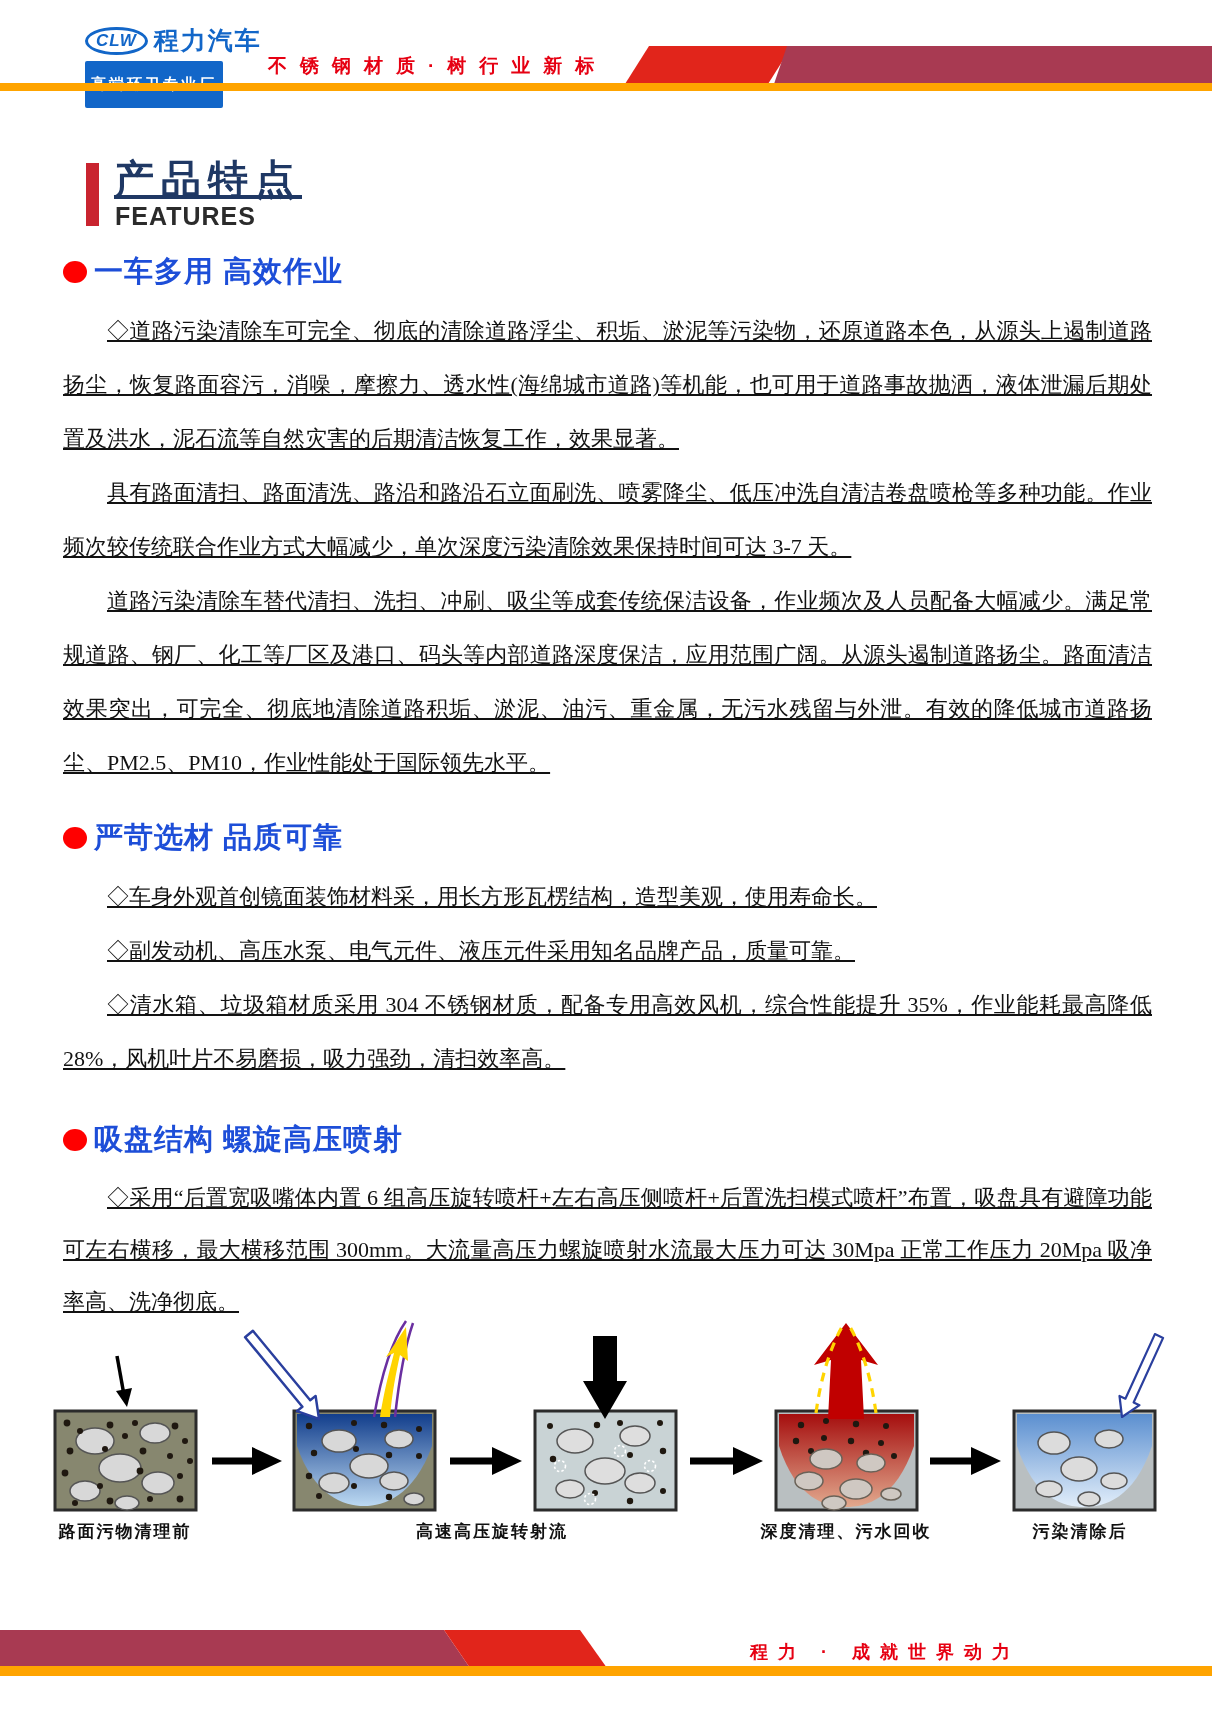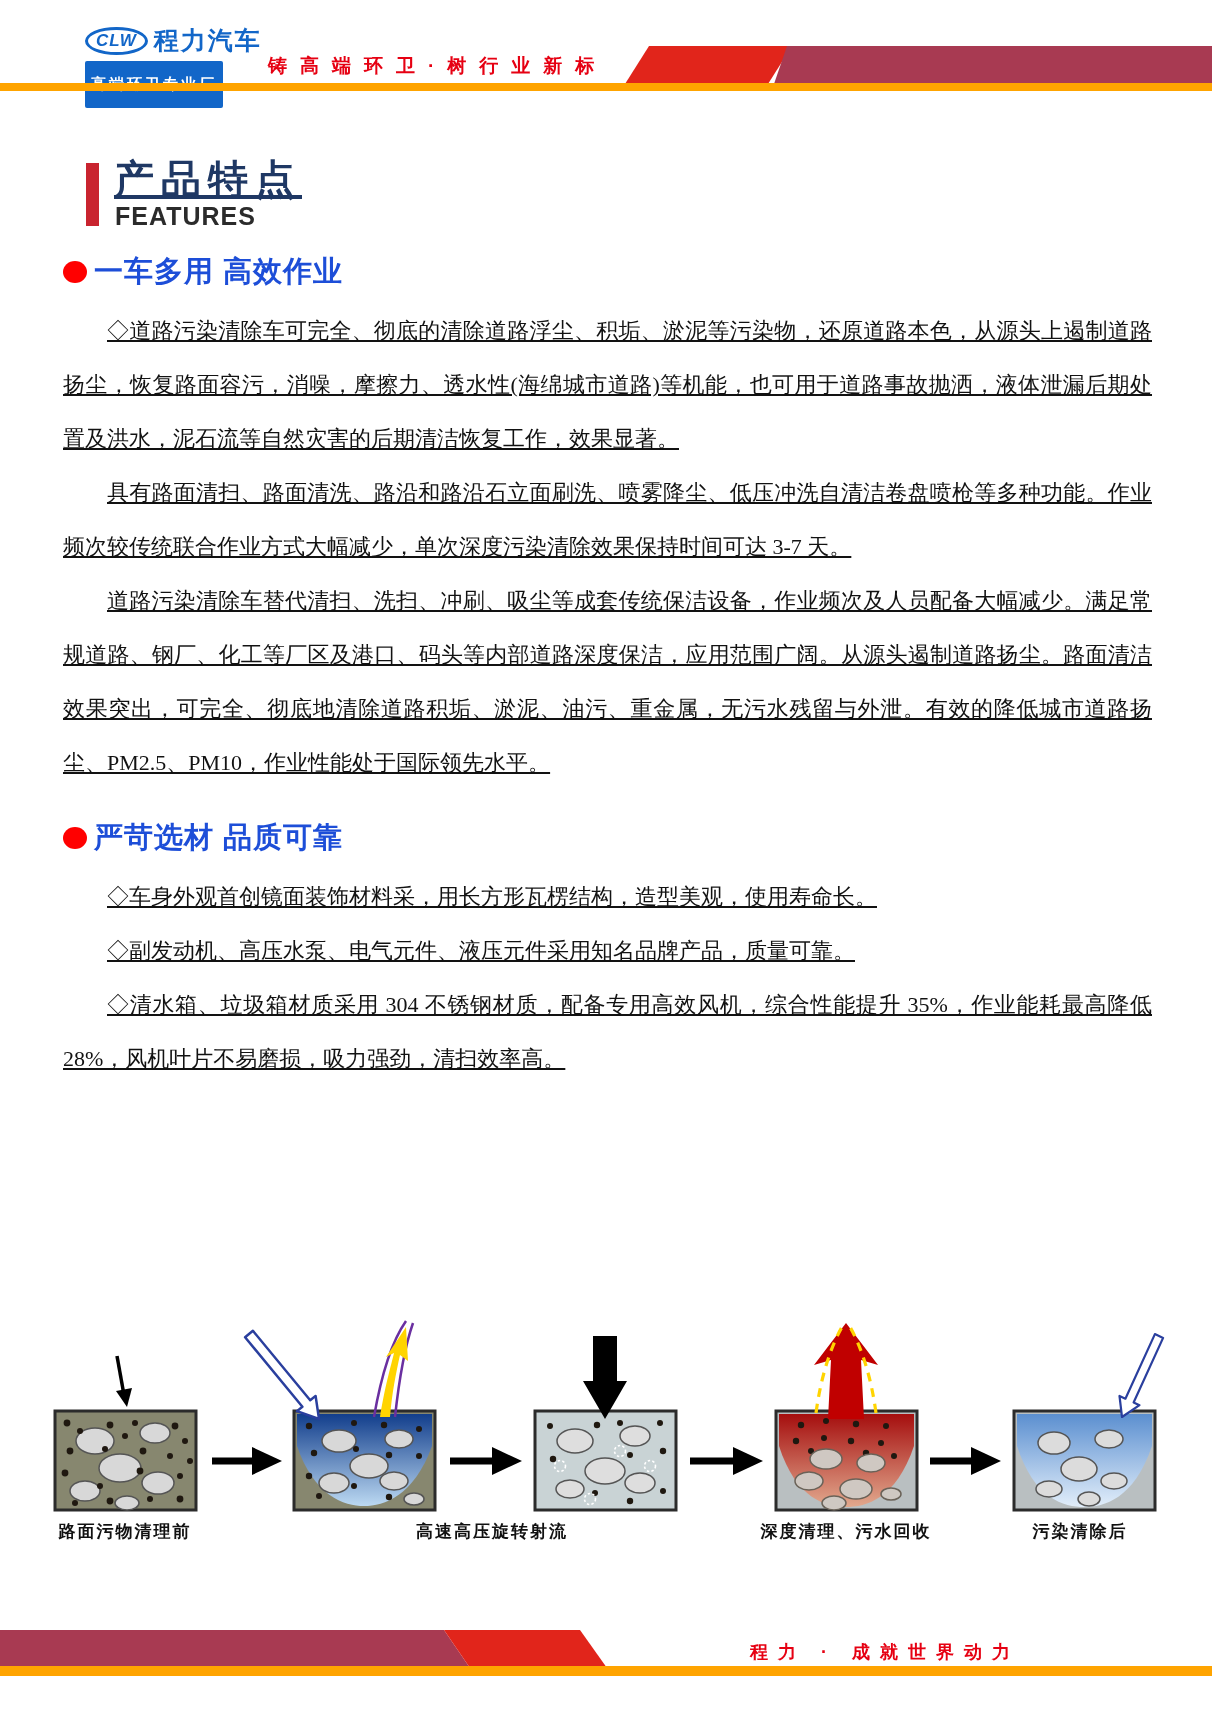--- a/index.html
+++ b/index.html
@@ -66,21 +66,21 @@
 <div class="page">
 
   <div>
     <div class="hdr-logo">
       <div class="hdr-logo-top">
         <span class="clw-oval">CLW</span>
         <span class="brand-name">程力汽车</span>
       </div>
       <div class="hdr-badge">高端环卫专业厂</div>
     </div>
-    <div class="hdr-slogan">铸高端环卫·树行业新标</div>
+    <div class="hdr-slogan">不锈钢材质·树行业新标</div>
     <div class="shape hdr-red"></div>
     <div class="shape hdr-maroon"></div>
     <div class="orange-bar orange-top"></div>
   </div>
 
   <div class="title-bar"></div>
   <div class="title-zh">产品特点</div>
   <div class="title-en">FEATURES</div>
 
   <div class="section sec-1">
@@ -100,20 +100,29 @@
       <span class="bullet"></span>
       <span class="sec-head-label">严苛选材 品质可靠</span>
     </div>
     <div class="sec-body">
       <p>◇车身外观首创镜面装饰材料采，用长方形瓦楞结构，造型美观，使用寿命长。</p>
       <p>◇副发动机、高压水泵、电气元件、液压元件采用知名品牌产品，质量可靠。</p>
       <p>◇清水箱、垃圾箱材质采用 304 不锈钢材质，配备专用高效风机，综合性能提升 35%，作业能耗最高降低 28%，风机叶片不易磨损，吸力强劲，清扫效率高。</p>
     </div>
   </div>
 
+  <div class="section sec-3">
+    <div class="sec-head">
+      <span class="bullet"></span>
+      <span class="sec-head-label">吸盘结构 螺旋高压喷射</span>
+    </div>
+    <div class="sec-body">
+      <p>◇采用“后置宽吸嘴体内置 6 组高压旋转喷杆+左右高压侧喷杆+后置洗扫模式喷杆”布置，吸盘具有避障功能可左右横移，最大横移范围 300mm。大流量高压力螺旋喷射水流最大压力可达 30Mpa 正常工作压力 20Mpa 吸净率高、洗净彻底。</p>
+    </div>
+  </div>
 
   <svg class="figure" width="1212" height="215" viewBox="0 0 1212 215" xmlns="http://www.w3.org/2000/svg">
     <defs>
       <linearGradient id="gBlue" x1="0" y1="0" x2="0" y2="1">
         <stop offset="0" stop-color="#123e8c"></stop>
           <stop offset="1" stop-color="#bcd9f2"></stop>
       </linearGradient>
       <linearGradient id="gRed" x1="0" y1="0" x2="0" y2="1">
         <stop offset="0" stop-color="#a50e0e"></stop>
           <stop offset="1" stop-color="#e2a98e"></stop>

